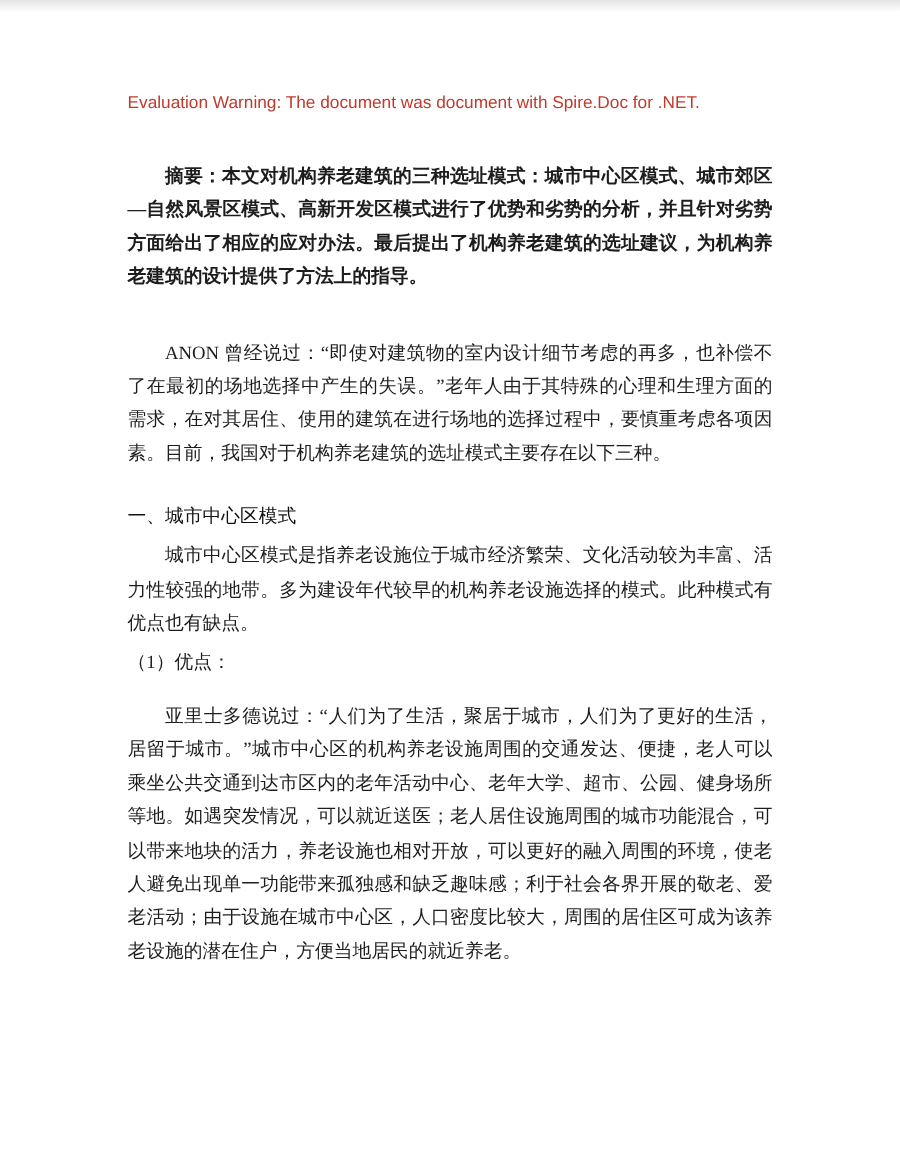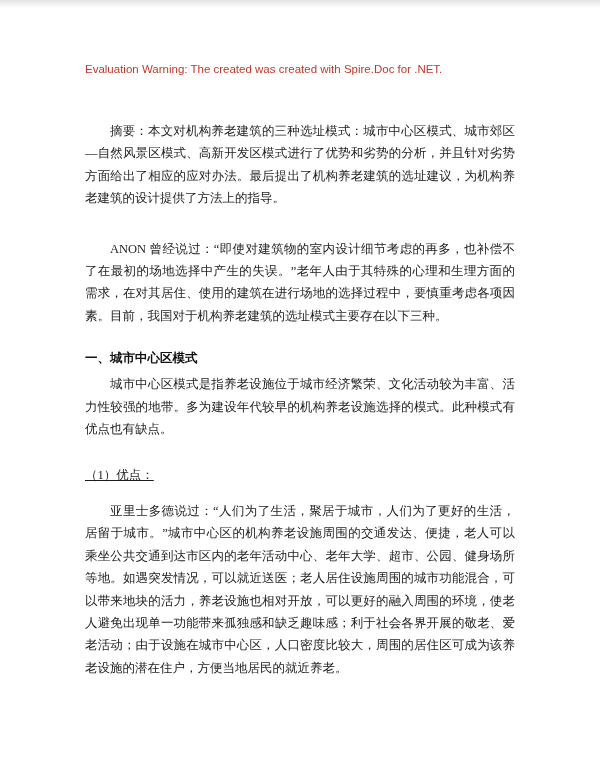--- a/index.html
+++ b/index.html
@@ -51,50 +51,49 @@
     font-size: 12.5px;
     line-height: 22.4px;
     text-align: justify;
     text-justify: inter-character;
     word-break: break-all;
     color: #1d1d1d;
   }
 
   p.indent { text-indent: 2em; }
 
-  .abstract   { margin-top: 43px; }
+  .abstract   { margin-top: 29px; font-weight: bold; }
   .intro      { margin-top: 28px; }
 
   .section-heading {
     margin-top: 22px;
     font-size: 12.5px;
     line-height: 18px;
-    font-weight: 700;
+    font-weight: 400;
     color: #111111;
   }
 
   .section-body { margin-top: 6px; }
 
   .advantages-label {
-    margin-top: 24px;
+    margin-top: 4px;
     font-size: 12.5px;
     line-height: 22.4px;
-    text-decoration: underline;
   }
 
   .advantages-body { margin-top: 13px; }
 </style>
 </head>
 <body>
 
 <div class="viewport-top-edge"></div>
 
 <div class="page">
 
-  <p class="warning" style="color: rgb(192, 57, 43);">Evaluation Warning: The created was created with Spire.Doc for .NET.</p>
+  <p class="warning" style="color: rgb(192, 57, 43);">Evaluation Warning: The document was document with Spire.Doc for .NET.</p>
 
 
   <p class="body-text indent abstract">摘要：本文对机构养老建筑的三种选址模式：城市中心区模式、城市郊区—自然风景区模式、高新开发区模式进行了优势和劣势的分析，并且针对劣势方面给出了相应的应对办法。最后提出了机构养老建筑的选址建议，为机构养老建筑的设计提供了方法上的指导。</p>
 
   <p class="body-text indent intro">ANON 曾经说过：“即使对建筑物的室内设计细节考虑的再多，也补偿不了在最初的场地选择中产生的失误。”老年人由于其特殊的心理和生理方面的需求，在对其居住、使用的建筑在进行场地的选择过程中，要慎重考虑各项因素。目前，我国对于机构养老建筑的选址模式主要存在以下三种。</p>
 
   <h2 class="section-heading">一、城市中心区模式</h2>
 
   <p class="body-text indent section-body">城市中心区模式是指养老设施位于城市经济繁荣、文化活动较为丰富、活力性较强的地带。多为建设年代较早的机构养老设施选择的模式。此种模式有优点也有缺点。</p>
 

